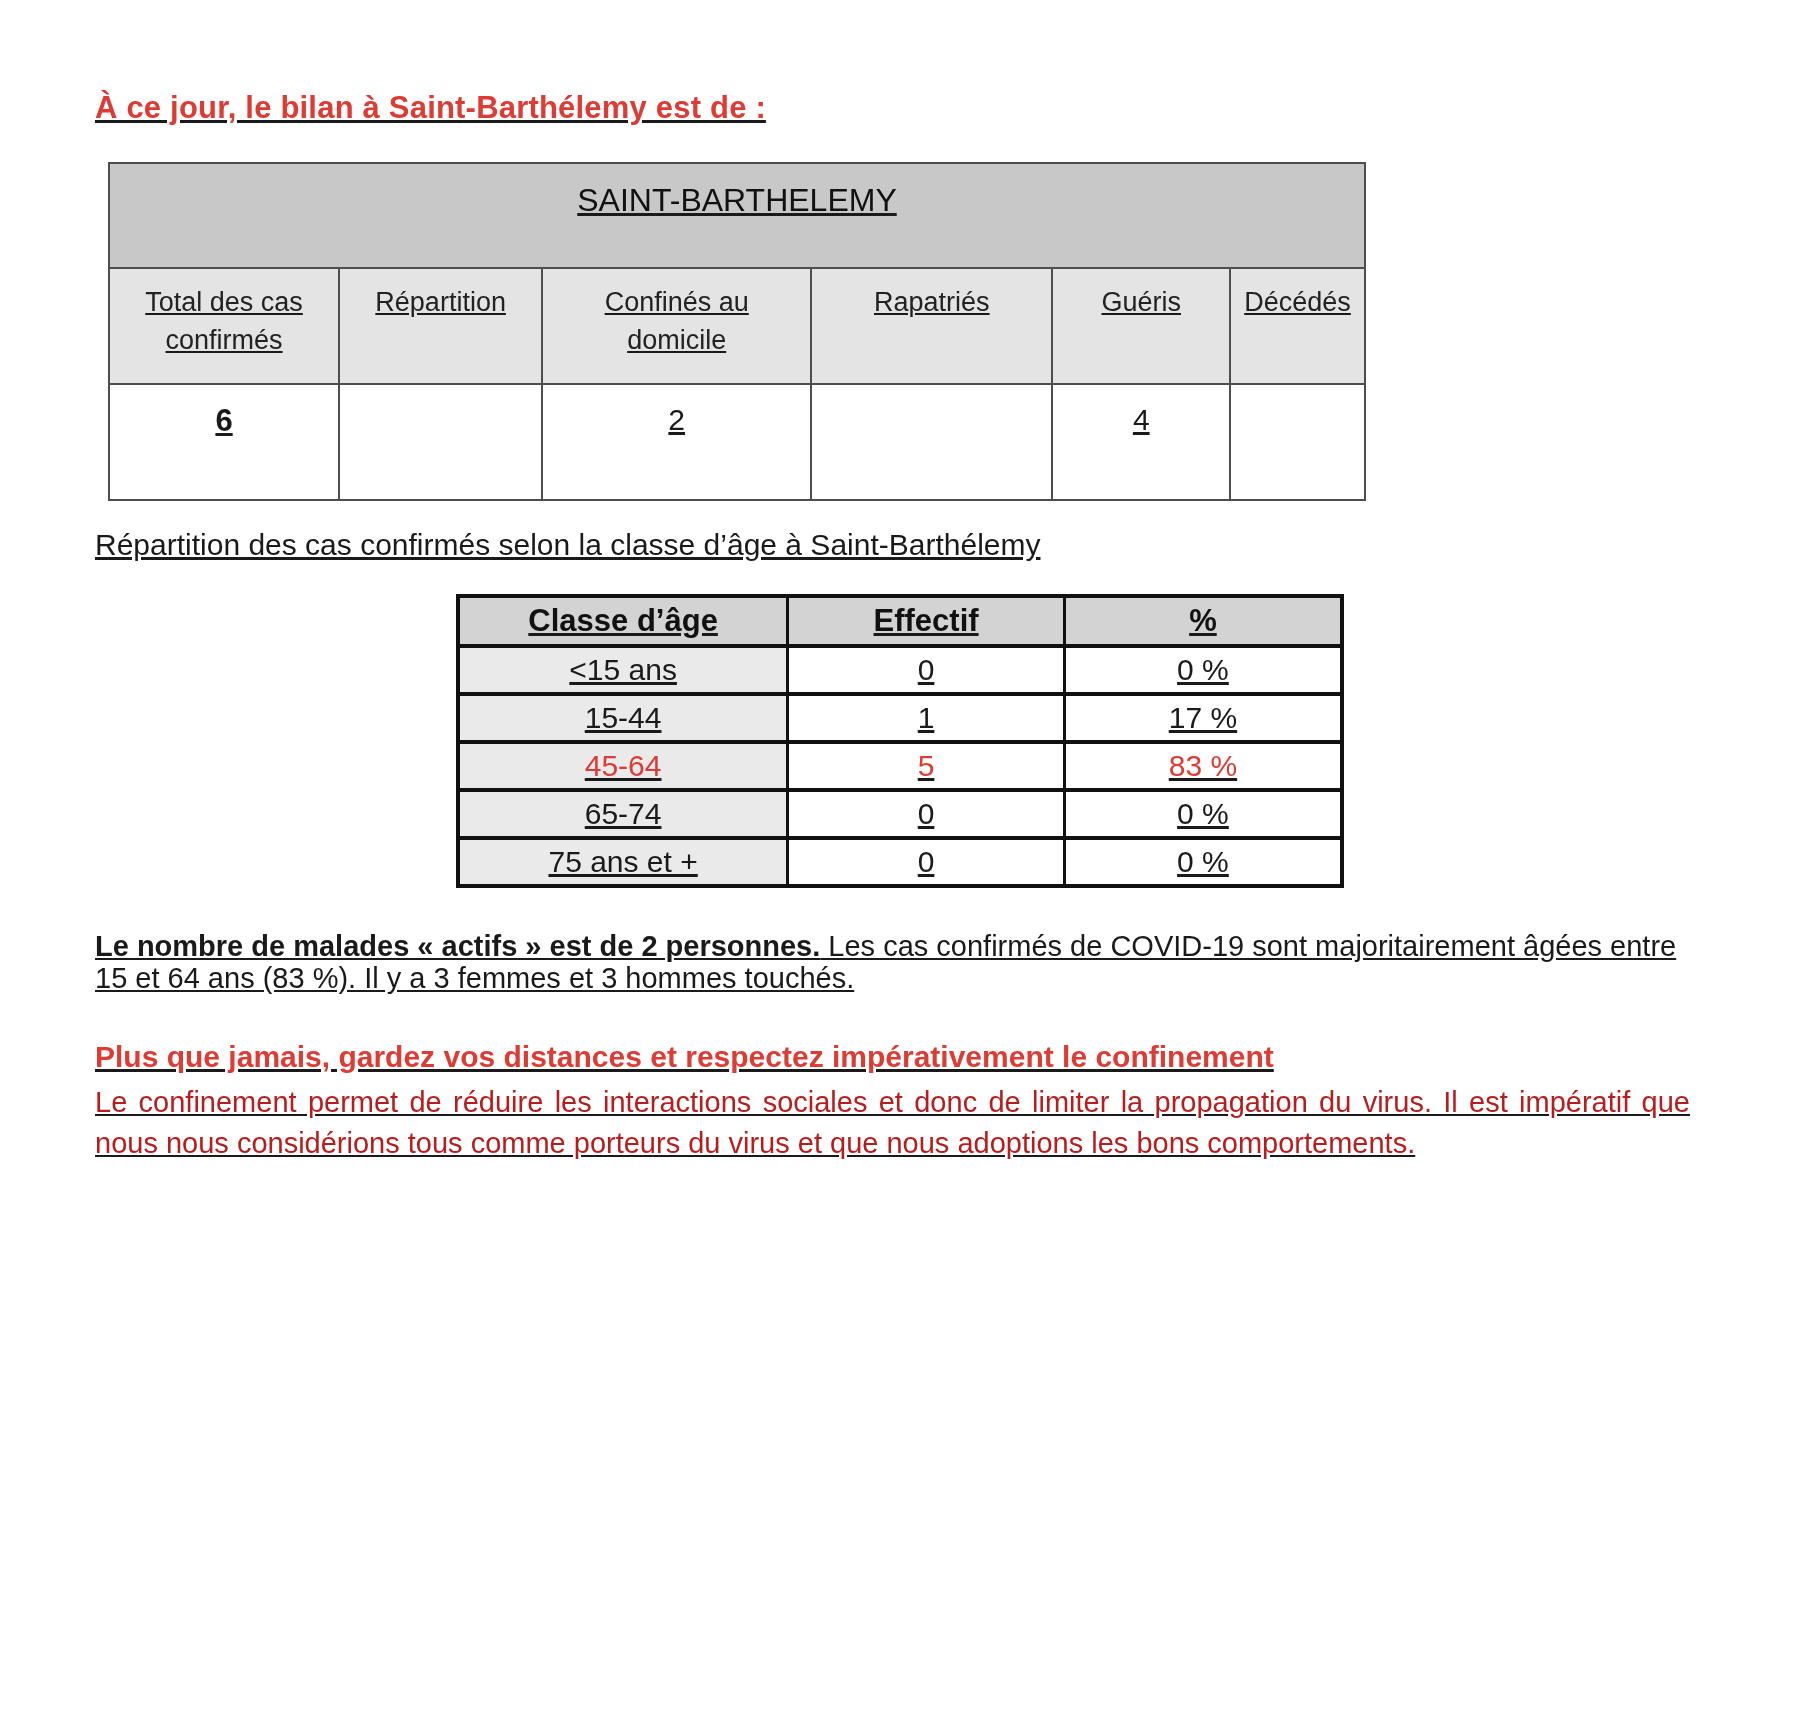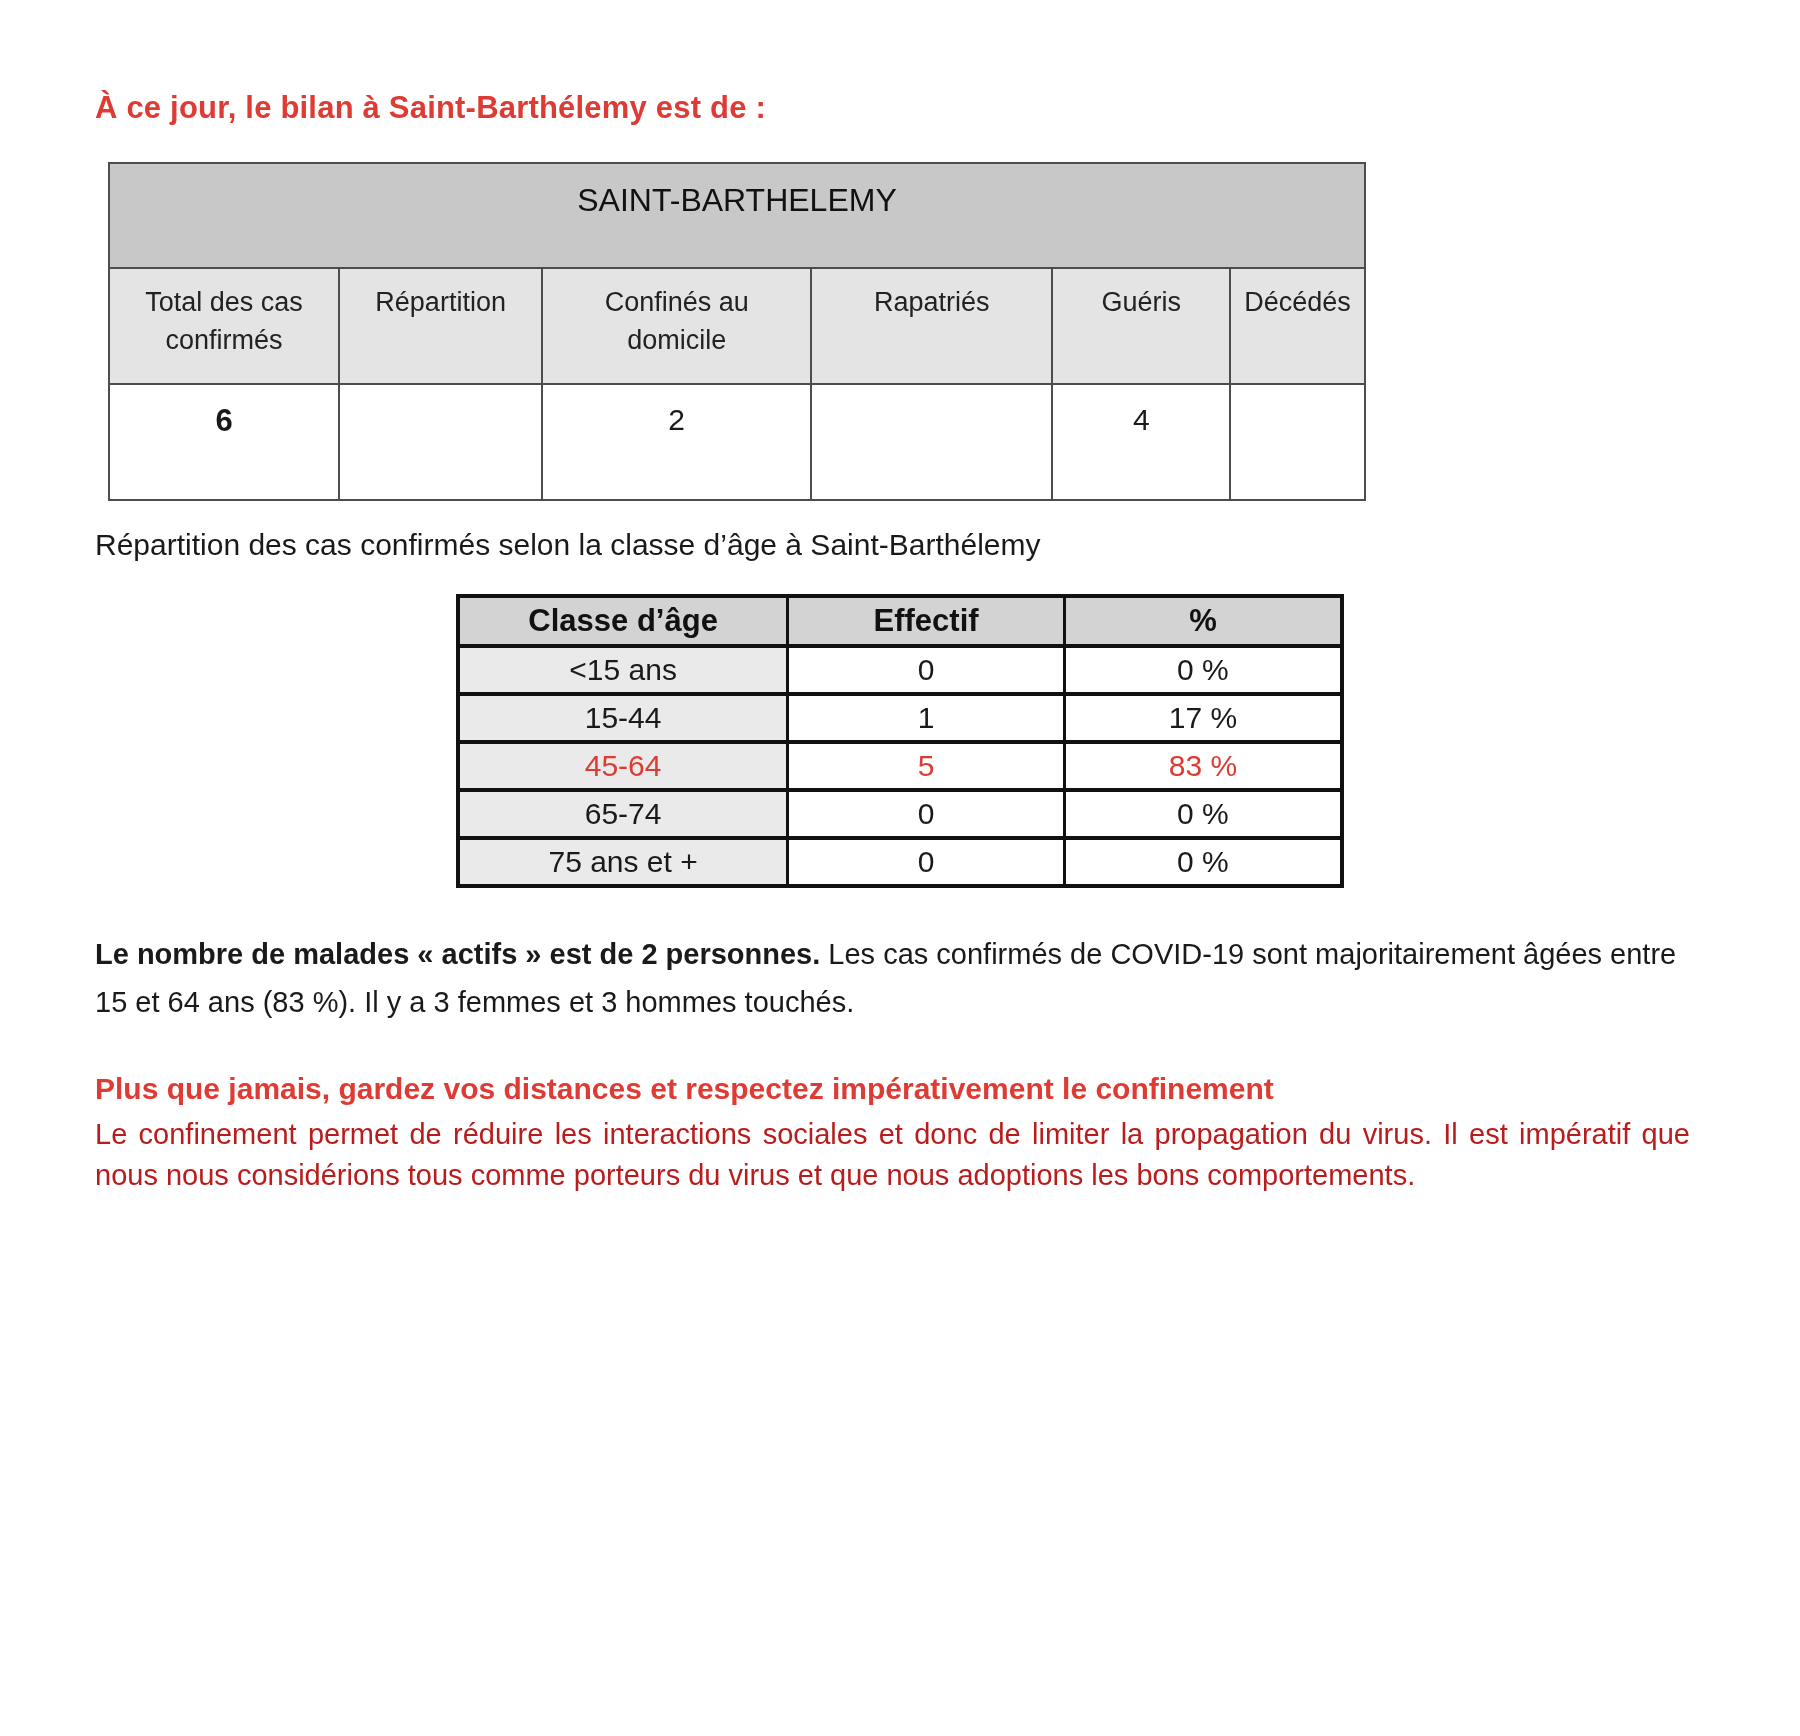--- a/index.html
+++ b/index.html
@@ -11,21 +11,21 @@
     --t2-col1-bg: #eaeaea;
     --t2-border: #111111;
   }
   html,body{margin:0;padding:0;background:#ffffff;}
   body{
     width:1800px;height:1736px;
     font-family:"Liberation Sans", sans-serif;
     color:#1a1a1a;
     -webkit-font-smoothing:antialiased;
   }
-  .page{position:relative;width:1800px;height:1736px;background:#ffffff;overflow:hidden;}
+  .page{position:relative;width:1800px;height:1736px;background:#ffffff;overflow:hidden;text-decoration:underline;}
 
   .red-heading{
     margin:0 0 0 95px;
     padding-top:90px;
     font-size:31px;
     font-weight:bold;
     color:var(--red);
     letter-spacing:0.2px;
   }
 
@@ -101,21 +101,21 @@
     color:#111;
   }
   table.age td.klass{background:var(--t2-col1-bg);}
   table.age tr.total td.klass{background:#ffffff;}
   table.age tr.highlight td{color:var(--red);}
 
   
   .actifs{
     margin:42px 110px 0 95px;
     font-size:29px;
-    line-height:48px;
+    line-height:32px;
     color:#1a1a1a;
   }
   .actifs .lead{font-weight:bold;}
 
   .red-subheading{
     margin:46px 0 0 95px;
     font-size:30px;
     font-weight:bold;
     color:var(--red);
   }

